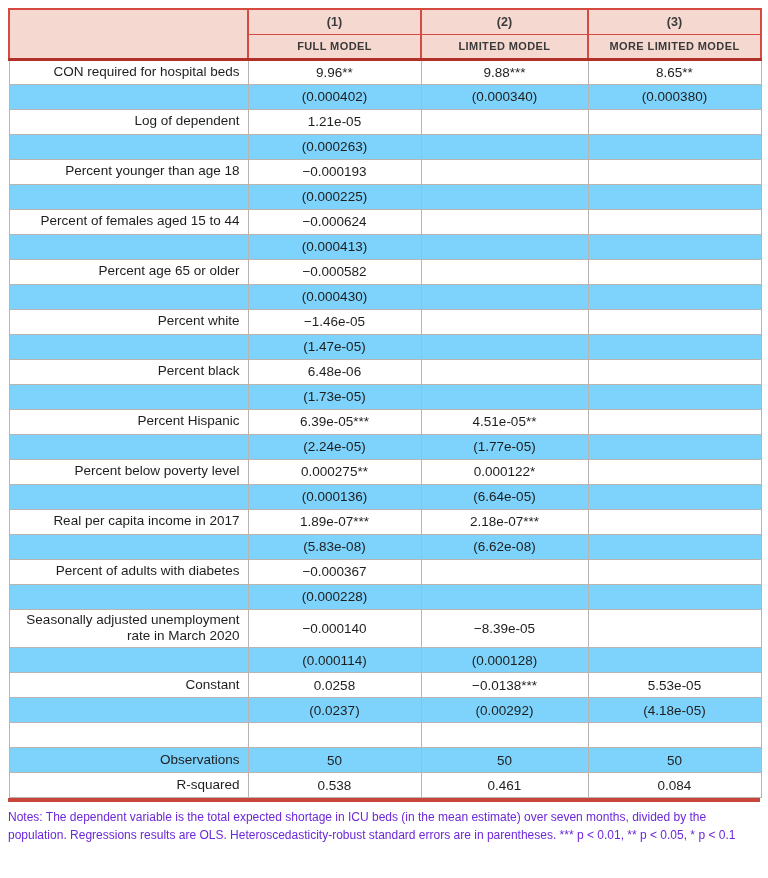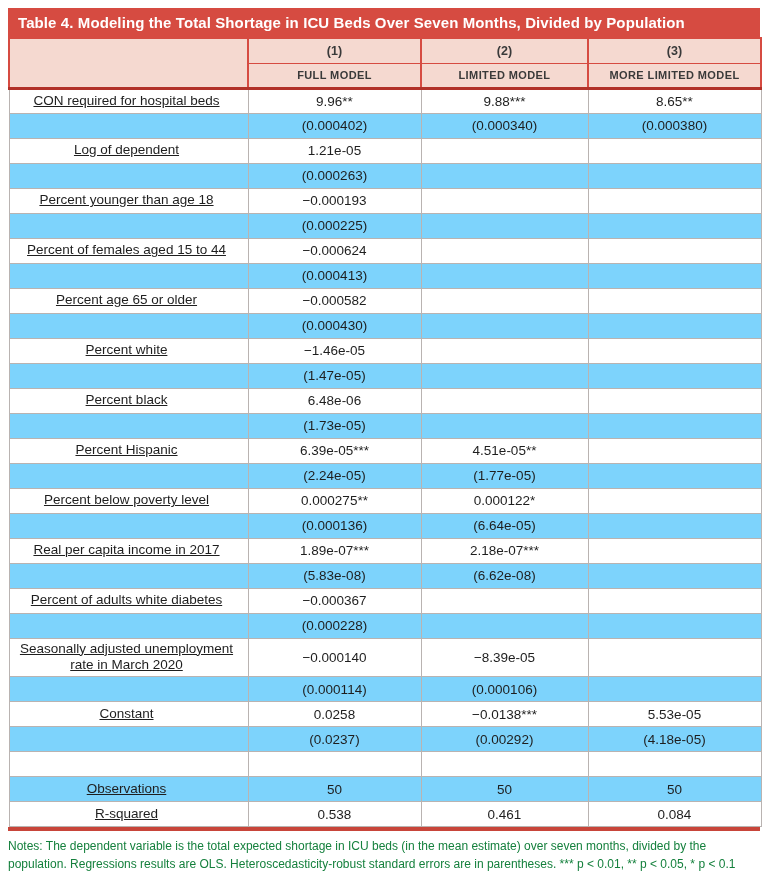--- a/index.html
+++ b/index.html
@@ -52,41 +52,40 @@
   tbody td {
     border: 1px solid #b9b3b1;
     font-size: 13.5px;
     color: #1e1e1e;
     height: 25px;
     vertical-align: middle;
     background: #ffffff;
     padding: 2px 8px;
   }
   tbody tr:first-child td { border-top: 3px solid #b13128; }
-  tbody td.label-cell { text-align: center; padding-left: 4px; line-height: 1.25; text-decoration: underline; }
+  tbody td.label-cell { text-align: right; padding-left: 4px; line-height: 1.25; }
   tbody td.value-cell { text-align: center; }
   tbody tr.shade td { background: #7dd3fc; }
 
   .table-frame { border-bottom: 4px solid #c8453a; }
 
   
   .notes {
     width: 752px;
     margin-top: 6px;
     font-size: 12px;
     line-height: 1.5;
-    color: #15803d;
+    color: #6d28d9;
   }
 </style>
 </head>
 <body>
 
 <div class="page">
 
-  <div class="title-bar">Table 4. Modeling the Total Shortage in ICU Beds Over Seven Months, Divided by Population</div>
 
   <div class="table-frame">
     <table>
       <colgroup>
         <col class="c-label">
           <col class="c-1">
           <col class="c-2">
           <col class="c-3">
       </colgroup>
       <thead>
@@ -217,41 +216,41 @@
     <td class="value-cell">2.18e-07***</td>
     <td class="value-cell">&nbsp;</td>
   </tr>
           <tr class="shade">
     <td class="label-cell"></td>
     <td class="value-cell">(5.83e-08)</td>
     <td class="value-cell">(6.62e-08)</td>
     <td class="value-cell">&nbsp;</td>
   </tr>
           <tr>
-    <td class="label-cell">Percent of adults white diabetes</td>
+    <td class="label-cell">Percent of adults with diabetes</td>
     <td class="value-cell">−0.000367</td>
     <td class="value-cell">&nbsp;</td>
     <td class="value-cell">&nbsp;</td>
   </tr>
           <tr class="shade">
     <td class="label-cell"></td>
     <td class="value-cell">(0.000228)</td>
     <td class="value-cell">&nbsp;</td>
     <td class="value-cell">&nbsp;</td>
   </tr>
           <tr>
     <td class="label-cell">Seasonally adjusted unemployment rate in March 2020</td>
     <td class="value-cell">−0.000140</td>
     <td class="value-cell">−8.39e-05</td>
     <td class="value-cell">&nbsp;</td>
   </tr>
           <tr class="shade">
     <td class="label-cell"></td>
     <td class="value-cell">(0.000114)</td>
-    <td class="value-cell">(0.000106)</td>
+    <td class="value-cell">(0.000128)</td>
     <td class="value-cell">&nbsp;</td>
   </tr>
           <tr>
     <td class="label-cell">Constant</td>
     <td class="value-cell">0.0258</td>
     <td class="value-cell">−0.0138***</td>
     <td class="value-cell">5.53e-05</td>
   </tr>
           <tr class="shade">
     <td class="label-cell"></td>

